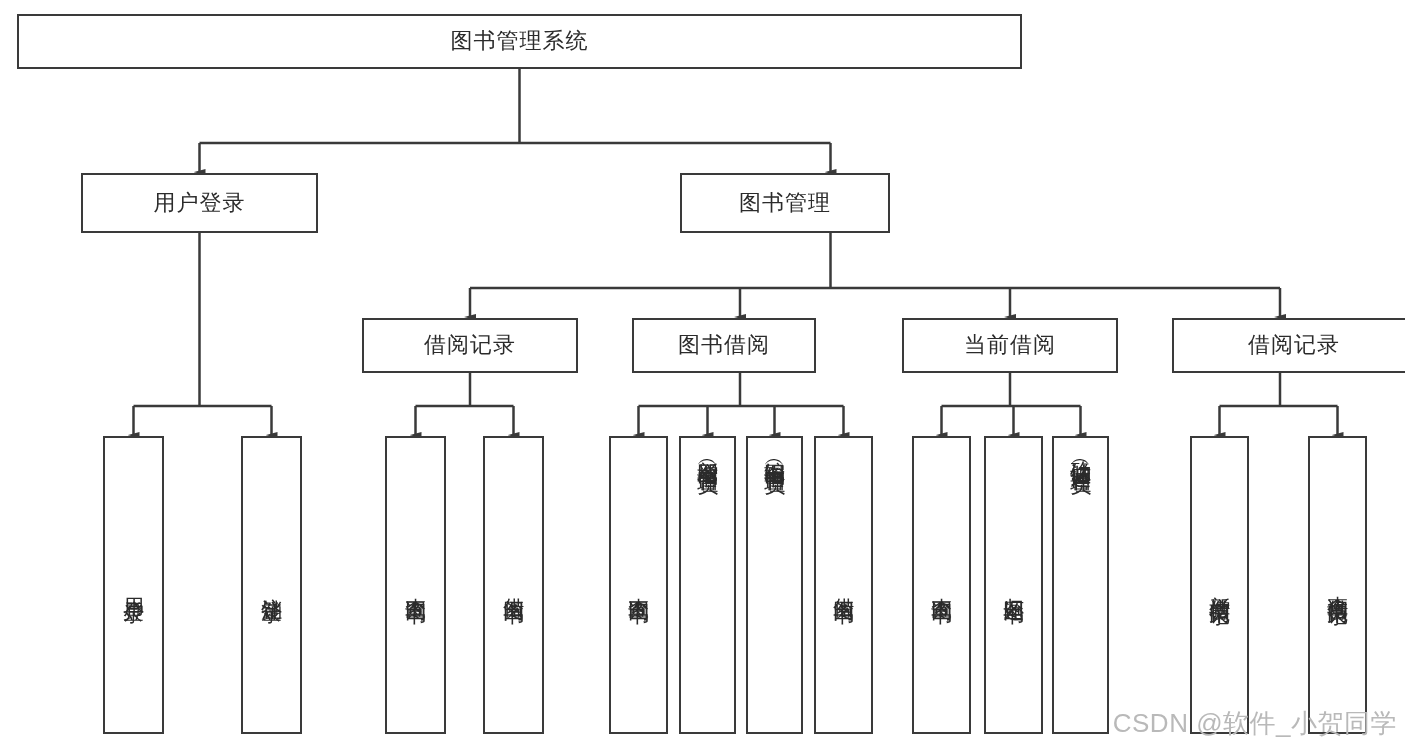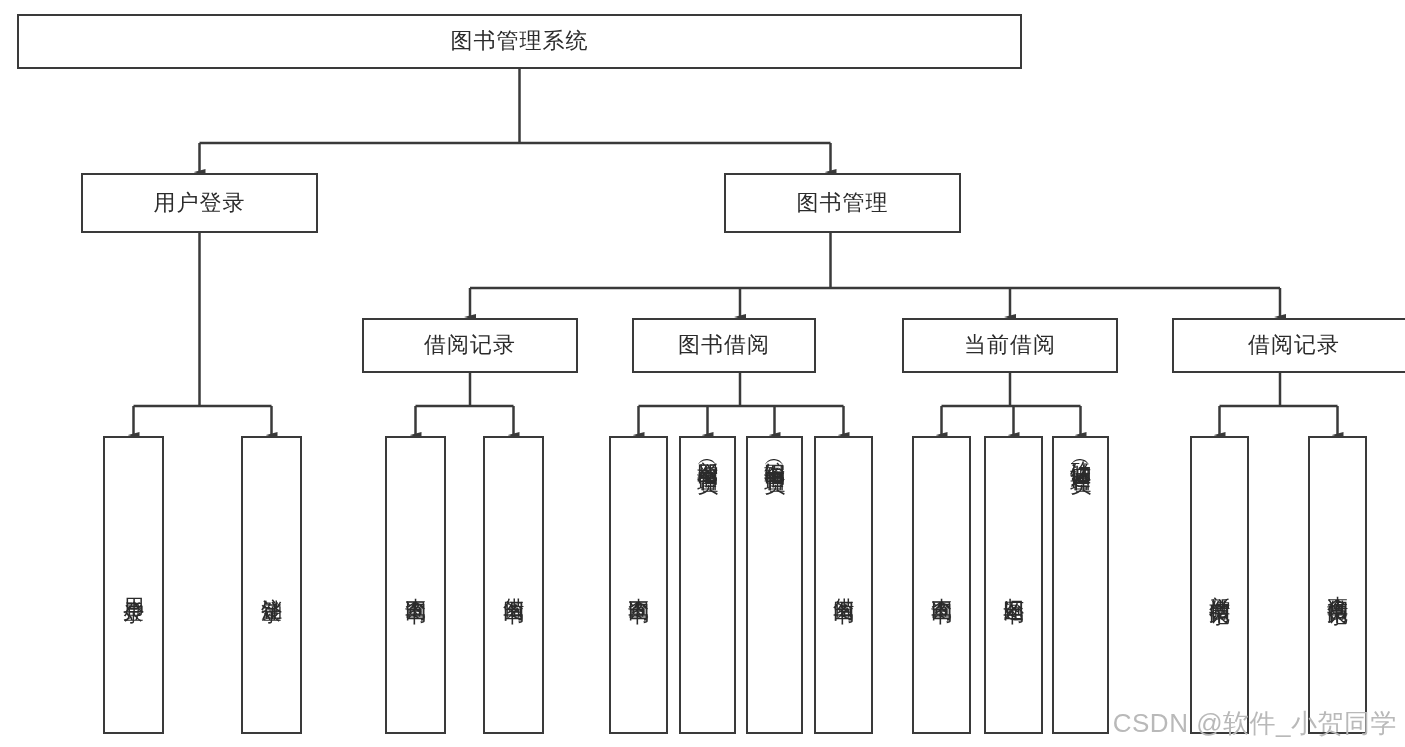--- a/index.html
+++ b/index.html
@@ -120,21 +120,21 @@
       </g>
   </svg>
 
   <div class="node-box" style="left:17px;top:14px;width:1005px;height:55px;">
     <span class="node-label-h">图书管理系统</span>
   </div>
 
   <div class="node-box" style="left:81px;top:173px;width:237px;height:60px;">
     <span class="node-label-h">用户登录</span>
   </div>
-  <div class="node-box" style="left:724px;top:173px;width:237px;height:60px;">
+  <div class="node-box" style="left:680px;top:173px;width:210px;height:60px;">
     <span class="node-label-h">图书管理</span>
   </div>
 
   <div class="node-box" style="left:362px;top:318px;width:216px;height:55px;">
     <span class="node-label-h">借阅记录</span>
   </div>
   <div class="node-box" style="left:632px;top:318px;width:184px;height:55px;">
     <span class="node-label-h">图书借阅</span>
   </div>
   <div class="node-box" style="left:902px;top:318px;width:216px;height:55px;text-align:right;">

